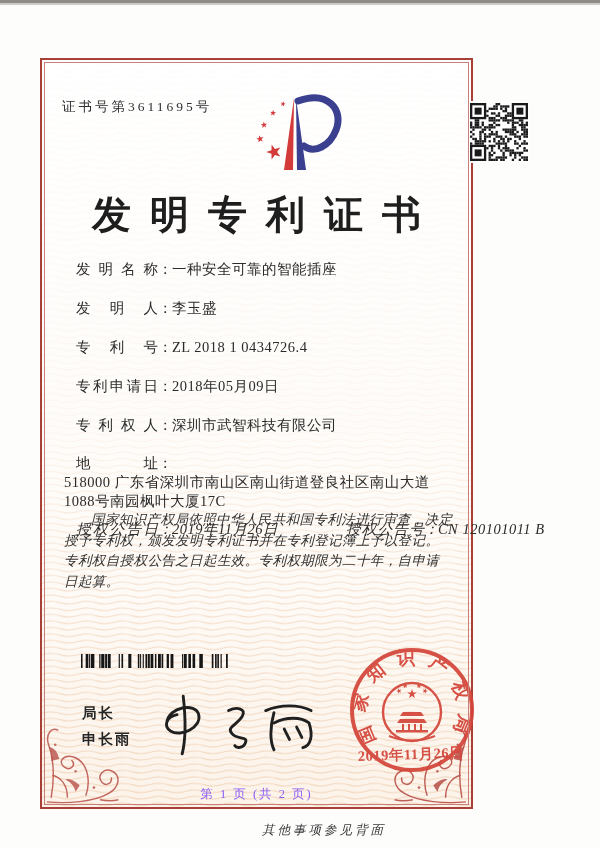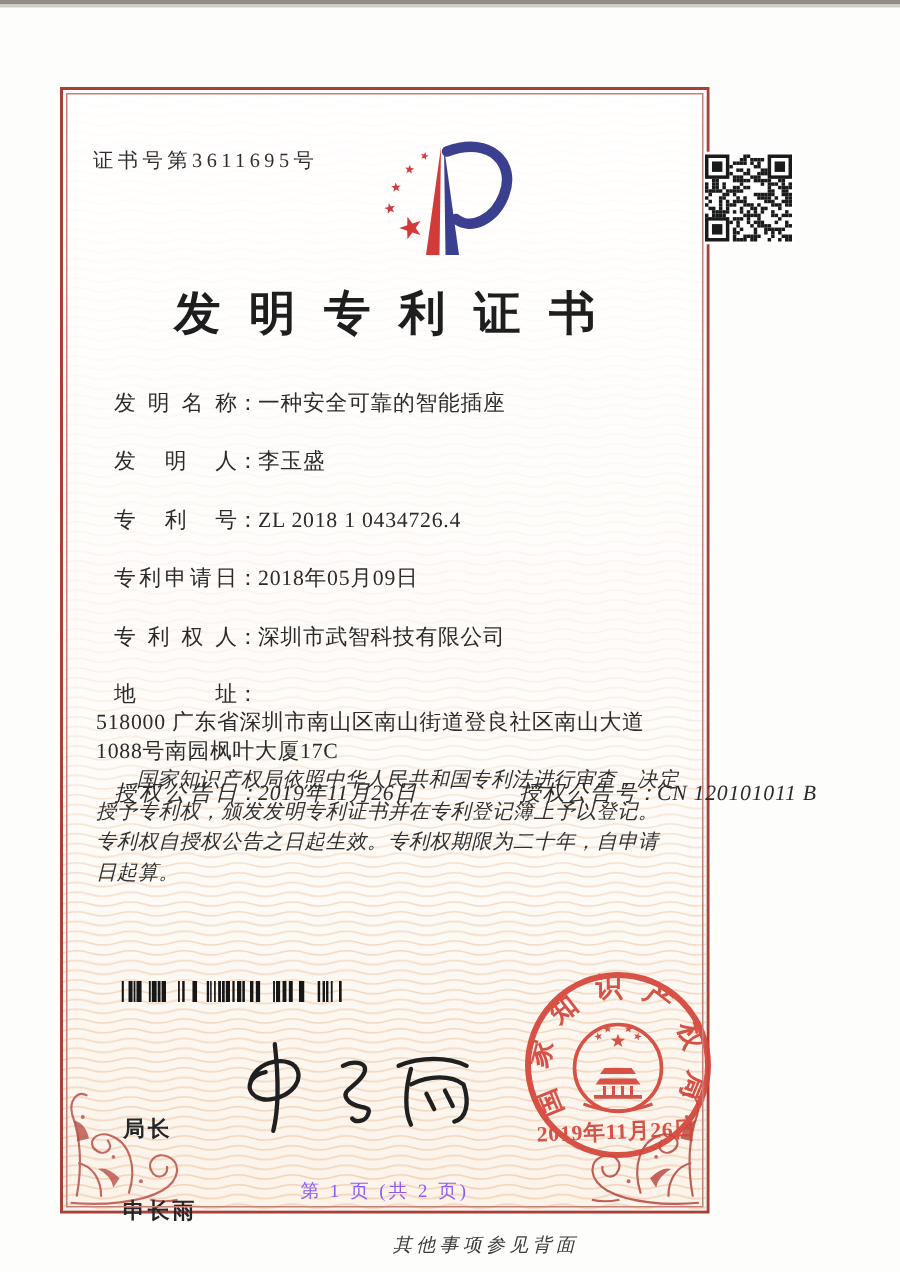--- a/index.html
+++ b/index.html
@@ -12,21 +12,21 @@
   .frame{position:absolute;left:40px;top:58px;width:433px;height:751px;
          border:2.5px solid #a84038;box-sizing:border-box;background:#fffefd;}
   .frame::before{content:'';position:absolute;inset:2px;border:1px solid #c87f78;pointer-events:none;z-index:4;}
   .waves{position:absolute;inset:0;width:100%;height:100%;z-index:0;}
 
   .cert-no{position:absolute;left:20px;top:38px;font-size:13.5px;letter-spacing:3px;color:#2e2e2e;z-index:2;}
   .logo{position:absolute;left:190px;top:24px;width:140px;height:100px;z-index:2;}
   .qr{position:absolute;left:426px;top:41px;width:62px;height:62px;z-index:2;}
 
   .title{position:absolute;left:0;top:128px;width:100%;margin:0;text-align:center;
-         font-size:31px;font-weight:600;letter-spacing:19px;padding-left:19px;box-sizing:border-box;
+         font-size:39px;font-weight:600;letter-spacing:19px;padding-left:19px;box-sizing:border-box;
          color:#1e1e1e;z-index:2;}
 
   .fields{position:absolute;left:22px;right:16px;top:199px;z-index:2;font-size:14.5px;line-height:20px;}
   .frow{margin-bottom:19px;white-space:nowrap;}
   .frow.addr{margin-bottom:8px;white-space:normal;line-height:19px;}
   .flabel{display:inline-block;width:82px;text-align:justify;text-align-last:justify;
           -moz-text-align-last:justify;vertical-align:top;margin-left:12px;}
   .fcolon{display:inline-block;width:14px;vertical-align:top;}
   .fvalue{display:inline-block;vertical-align:top;letter-spacing:.5px;}
   .frow.addr .fvalue{width:366px;white-space:normal;}
@@ -34,21 +34,21 @@
 
   .paras{position:absolute;left:22px;right:18px;top:450px;z-index:2;
          font-size:13.5px;line-height:20.5px;font-style:italic;color:#303030;}
   .paras p{margin:0 0 1px 0;text-indent:2em;letter-spacing:.4px;}
 
   .barcode{position:absolute;left:39px;top:594px;width:150px;height:14px;z-index:2;}
 
   .signer{position:absolute;left:40px;top:646px;z-index:2;
           font-family:"Liberation Sans","DejaVu Sans",sans-serif;font-weight:bold;
           font-size:14.5px;color:#262626;line-height:1;}
-  .signer div{margin-bottom:11px;letter-spacing:2px;margin-top:40px;}
+  .signer div{margin-bottom:11px;letter-spacing:2px;}
   .signature{position:absolute;left:112px;top:632px;width:176px;height:66px;z-index:2;}
 
   .seal{position:absolute;left:305px;top:584px;width:135px;height:135px;z-index:3;}
 
   .page-num{position:absolute;left:0;top:726px;width:100%;text-align:center;
             font-size:12.5px;letter-spacing:2px;color:#8b5cf6;z-index:2;}
   .back-note{position:absolute;left:0;top:822px;width:100%;text-align:center;
              font-size:12.5px;font-style:italic;letter-spacing:3px;color:#3a3a3a;padding-left:24px;}
 
   .flourish{position:absolute;bottom:3px;width:102px;height:90px;z-index:1;}

